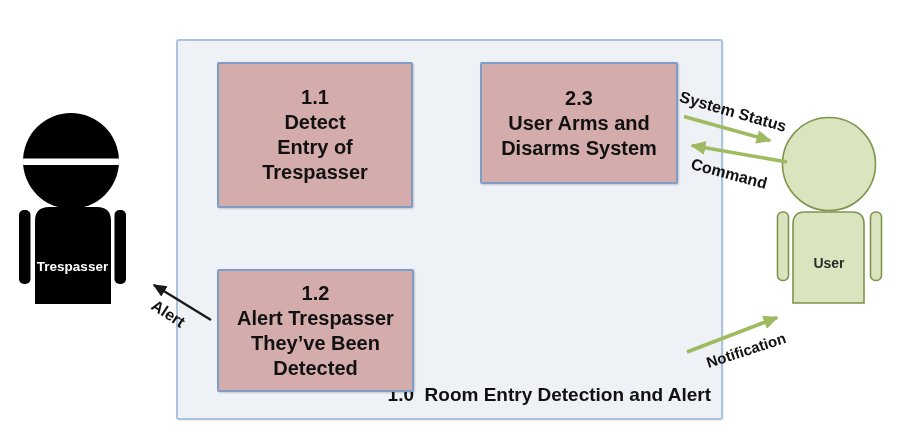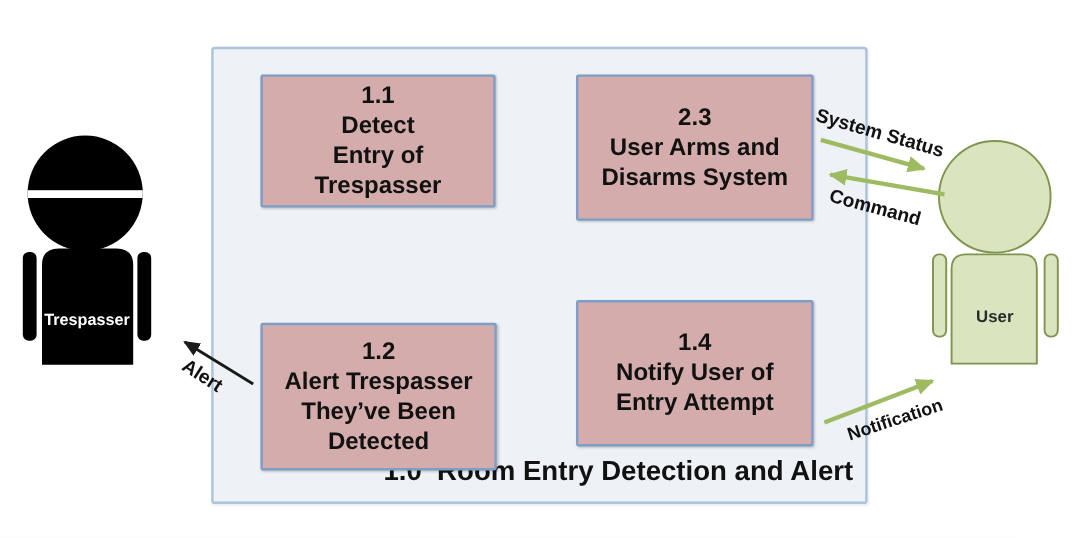--- a/index.html
+++ b/index.html
@@ -21,33 +21,33 @@
   }
   .boundary{
     position:absolute;left:176px;top:39px;width:547px;height:381px;
     background:var(--boundary-fill);
     border:2px solid var(--boundary-border);
     border-radius:3px;box-sizing:border-box;
     box-shadow:1px 1px 2px rgba(0,0,0,.08);
   }
   .boundary-title{
     position:absolute;right:10px;bottom:12px;
-    font-size:23px;font-weight:600;white-space:pre;color:var(--text);
+    font-size:19px;font-weight:600;white-space:pre;color:var(--text);
   }
   .process{
     position:absolute;box-sizing:border-box;
     background:var(--process-fill);
     border:2px solid var(--process-border);
     border-radius:2px;
     display:flex;align-items:center;justify-content:center;
     text-align:center;white-space:pre-line;
     font-size:20px;line-height:25px;font-weight:600;color:var(--text);
     box-shadow:1px 1px 2px rgba(0,0,0,.18);
   }
-  #p11{left:217px;top:62px;width:196px;height:111px;}
+  #p11{left:217px;top:62px;width:196px;height:146px;}
   #p13{left:480px;top:62px;width:198px;height:122px;}
   #p12{left:217px;top:249px;width:197px;height:123px;margin-top:20px;}
   #p14{left:480px;top:250px;width:198px;height:122px;}
   .overlay{position:absolute;left:0;top:0;width:899px;height:448px;pointer-events:none;}
   .overlay text{font-family:"Liberation Sans","DejaVu Sans",sans-serif;}
   .tres-shape{fill:var(--trespasser-fill);}
   .tres-label{fill:#ffffff;font-size:13.5px;font-weight:700;}
   .user-shape{fill:var(--user-fill);stroke:var(--user-stroke);stroke-width:1.6;}
   .user-label{fill:#2b2b2b;font-size:14px;font-weight:600;}
   .flow-green{stroke:var(--flow-green);stroke-width:3.6;fill:none;}
@@ -76,23 +76,20 @@
 Detect
 Entry of
 Trespasser</div>
   <div class="process" id="p13">2.3
 User Arms and
 Disarms System</div>
   <div class="process" id="p12">1.2
 Alert Trespasser
 They’ve Been
 Detected</div>
-  <div class="process" id="p14">1.4
-Notify User of
-Entry Attempt</div>
 
   <svg class="overlay" viewBox="0 0 899 448" aria-hidden="true">
     <defs>
       <marker id="ah-green" viewBox="0 0 10 10" refX="8.5" refY="5" markerWidth="4.4" markerHeight="4.4" orient="auto">
         <path d="M0,0.6 L9.6,5 L0,9.4 Z"></path>
       </marker>
       <marker id="ah-black" viewBox="0 0 10 10" refX="8.5" refY="5" markerWidth="6" markerHeight="6" orient="auto">
         <path d="M0,0.8 L9.6,5 L0,9.2 Z"></path>
       </marker>
       <clipPath id="tres-head-clip">

